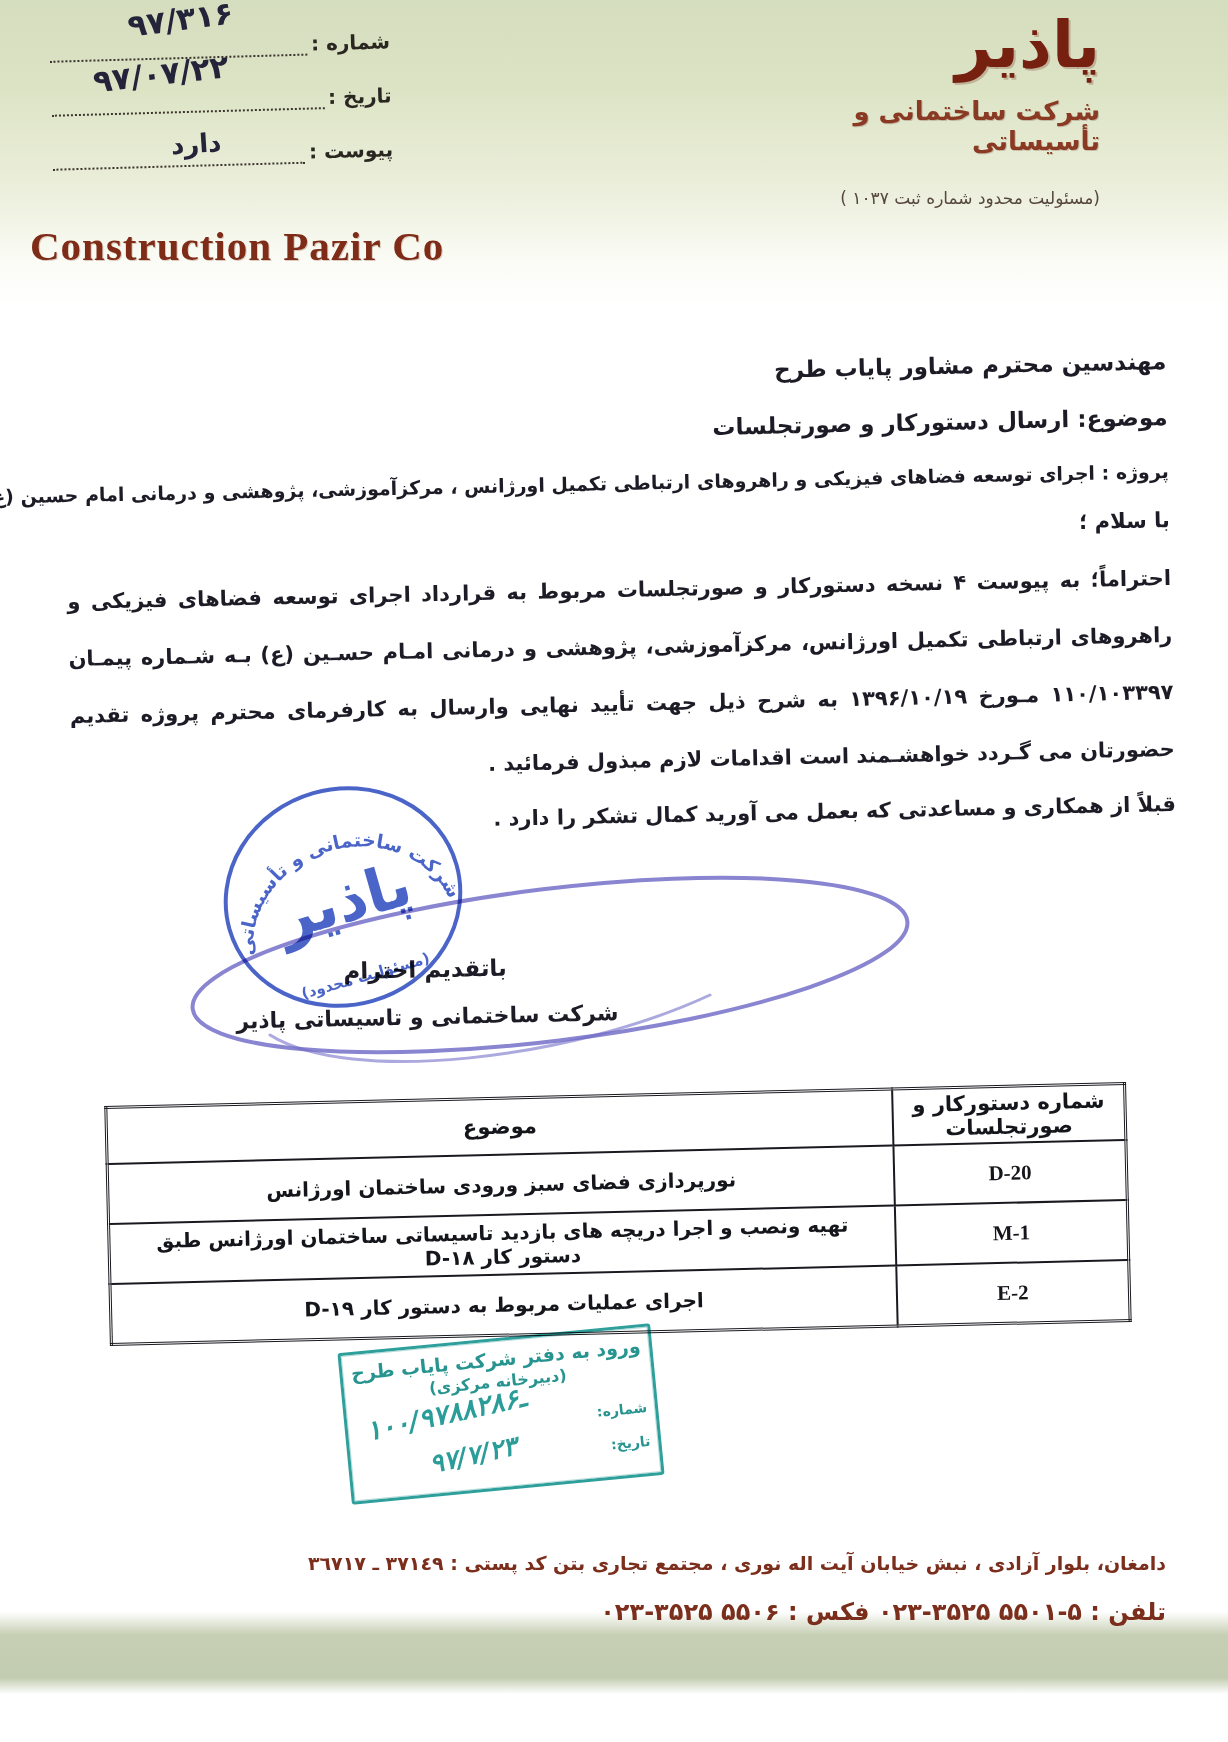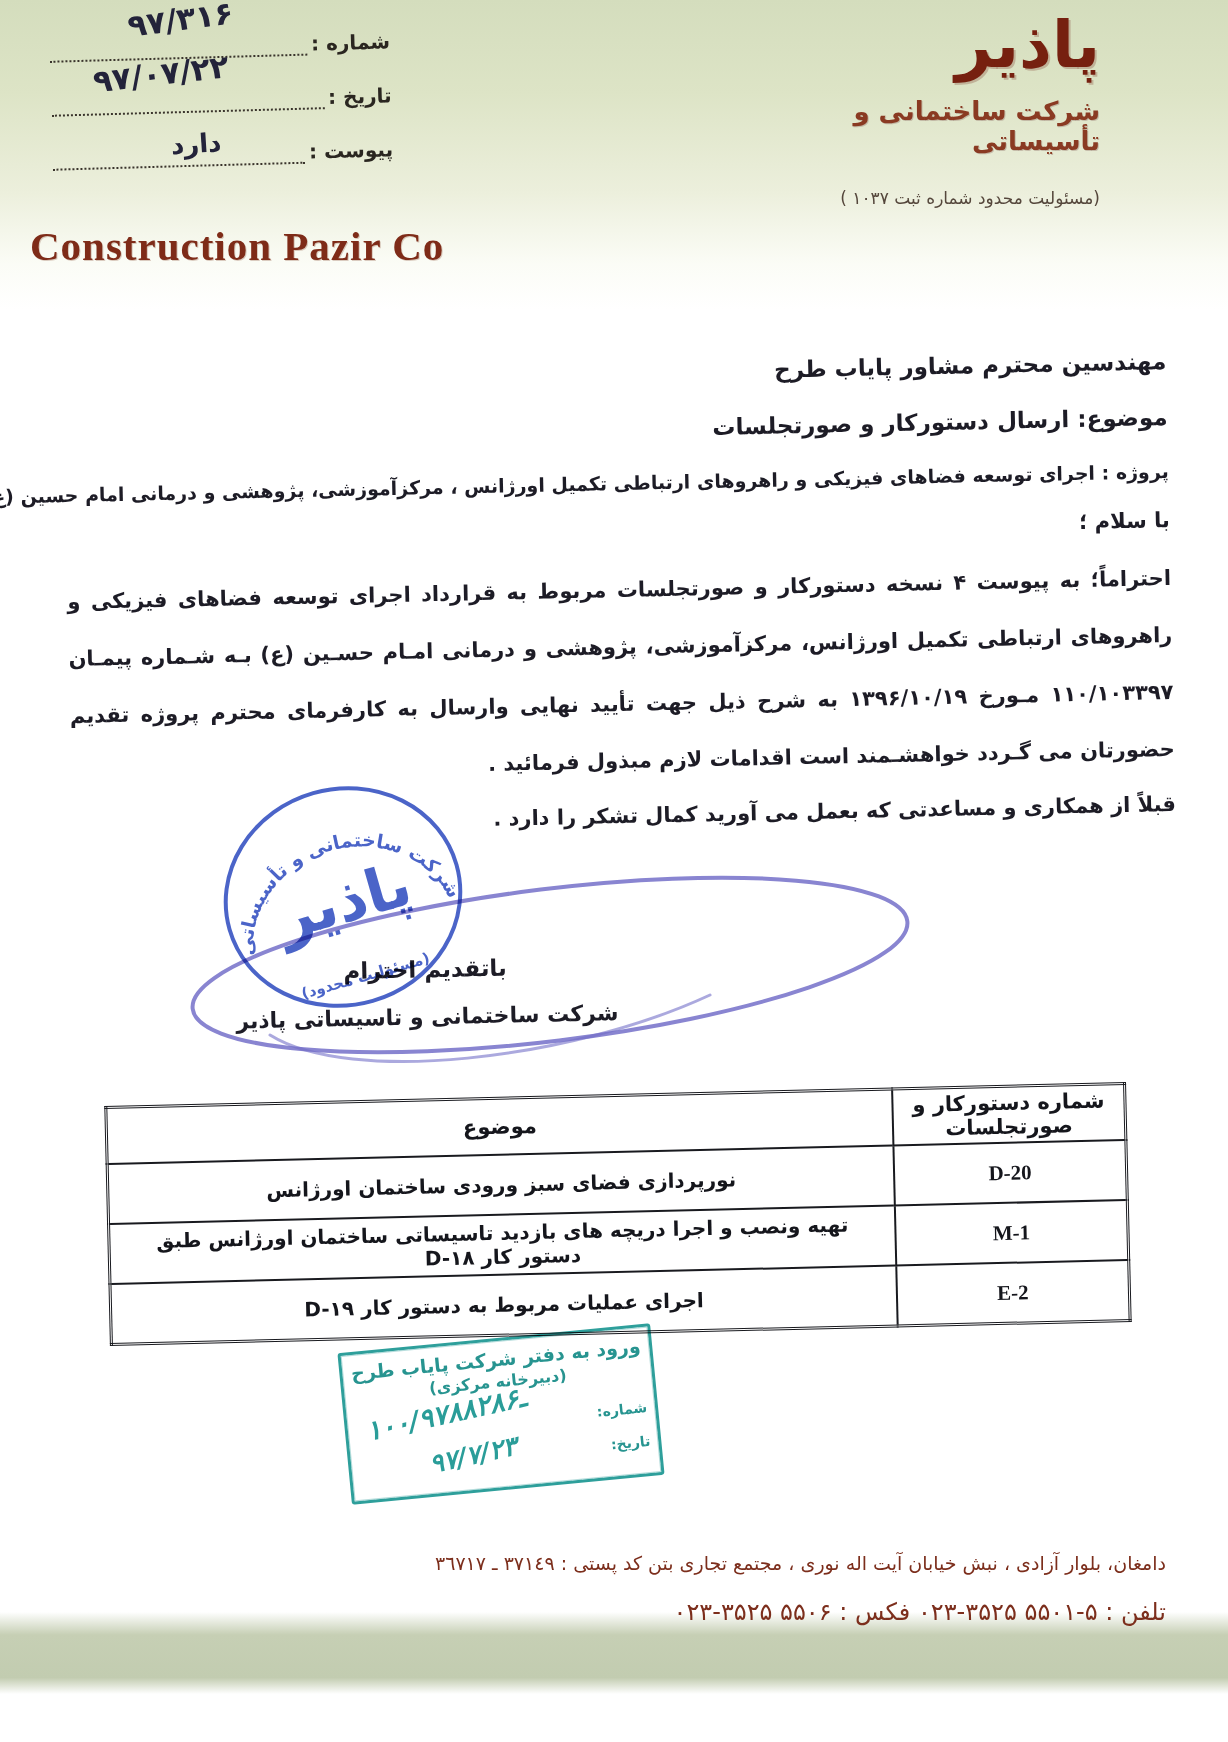--- a/index.html
+++ b/index.html
@@ -108,21 +108,21 @@
   }
   .entry-title{font-size:19px;font-weight:bold;text-align:center;margin-top:7px;}
   .entry-subtitle{font-size:16px;font-weight:bold;text-align:center;margin-top:2px;}
   .entry-meta{position:absolute;right:8px;top:64px;font-size:14px;font-weight:bold;line-height:2.4;}
   .entry-hw{position:absolute;font-weight:bold;font-style:italic;color:#2a9d99;}
   .entry-hw-number{left:18px;top:52px;font-size:27px;transform:rotate(-7deg);}
   .entry-hw-date{left:78px;top:96px;font-size:26px;transform:rotate(-7deg);}
   
   .footer-address,.footer-phone{
     position:absolute;left:62px;right:62px;direction:rtl;text-align:right;
-    color:#7c2e1c;font-weight:normal;
+    color:#7c2e1c;font-weight:bold;
   }
   .footer-address{top:1552px;font-size:19px;}
   .footer-phone{top:1598px;font-size:24px;}
 </style>
 </head>
 <body>
 
 <div class="page">
 
   <div class="top-tint"></div>

